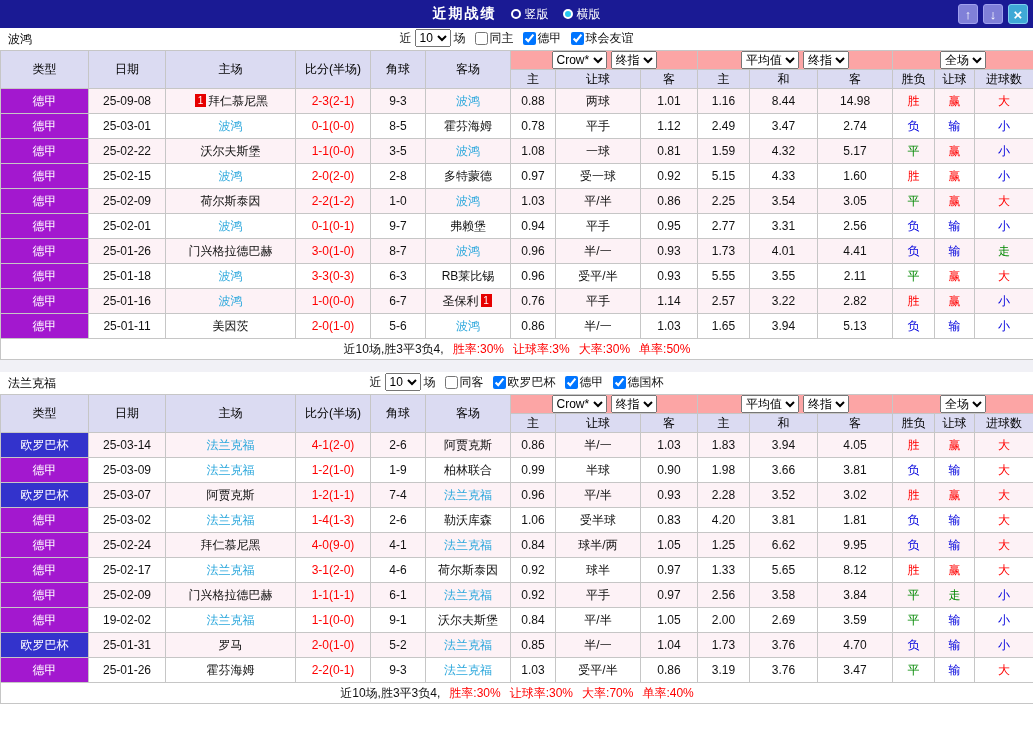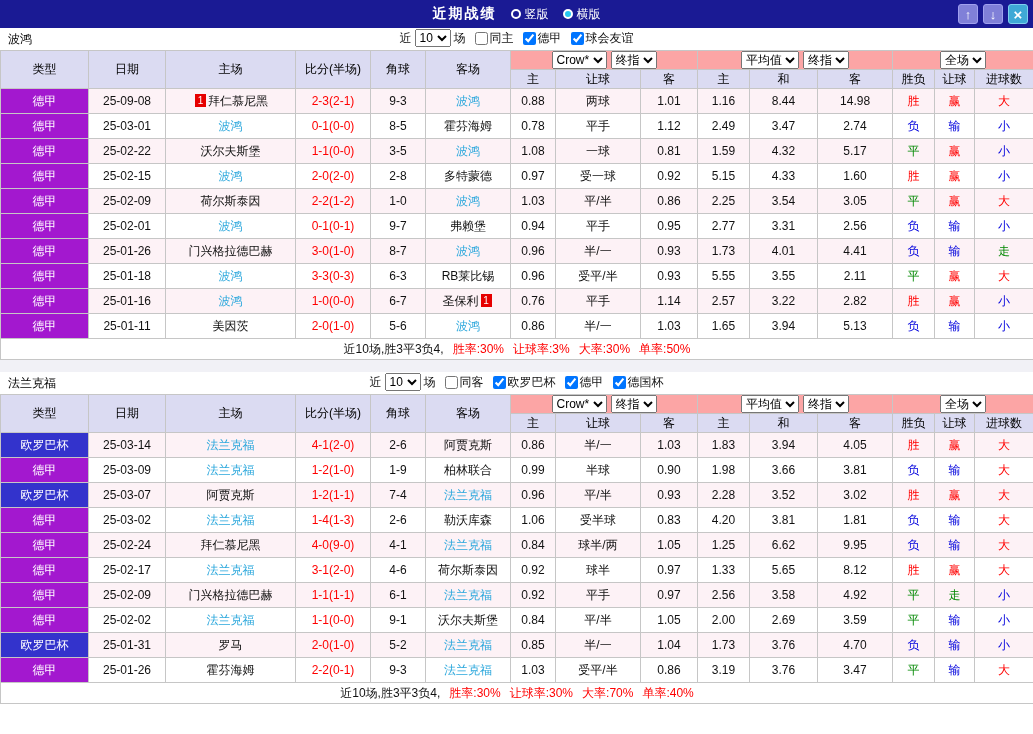--- a/index.html
+++ b/index.html
@@ -487,28 +487,28 @@
             <td>25-02-09</td>
             <td><span>门兴格拉德巴赫</span></td>
             <td class="score">1-1(1-1)</td>
             <td>6-1</td>
             <td><span class="team-hl">法兰克福</span></td>
             <td>0.92</td>
             <td>平手</td>
             <td>0.97</td>
             <td>2.56</td>
             <td>3.58</td>
-            <td>4.92</td>
+            <td>3.84</td>
             <td class="c-green">平</td>
             <td class="c-green">走</td>
             <td class="c-blue">小</td>
           </tr>
           <tr>
             <td class="league" style="background: rgb(163, 24, 207);">德甲</td>
-            <td>25-02-02</td>
+            <td>19-02-02</td>
             <td><span class="team-hl">法兰克福</span></td>
             <td class="score">1-1(0-0)</td>
             <td>9-1</td>
             <td><span>沃尔夫斯堡</span></td>
             <td>0.84</td>
             <td>平/半</td>
             <td>1.05</td>
             <td>2.00</td>
             <td>2.69</td>
             <td>3.59</td>

